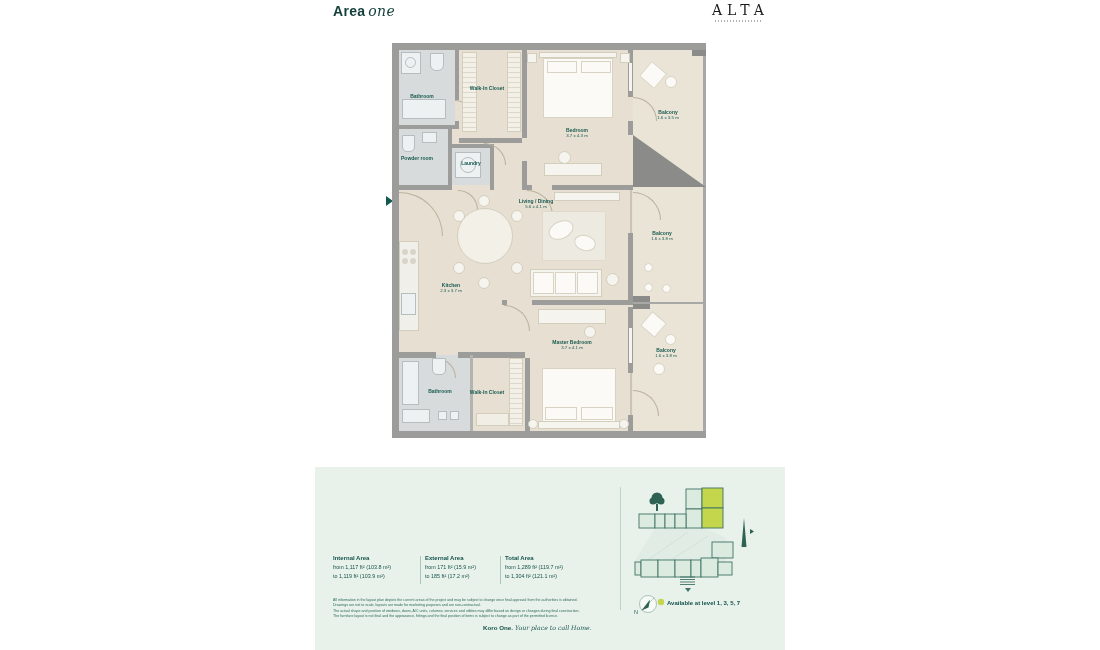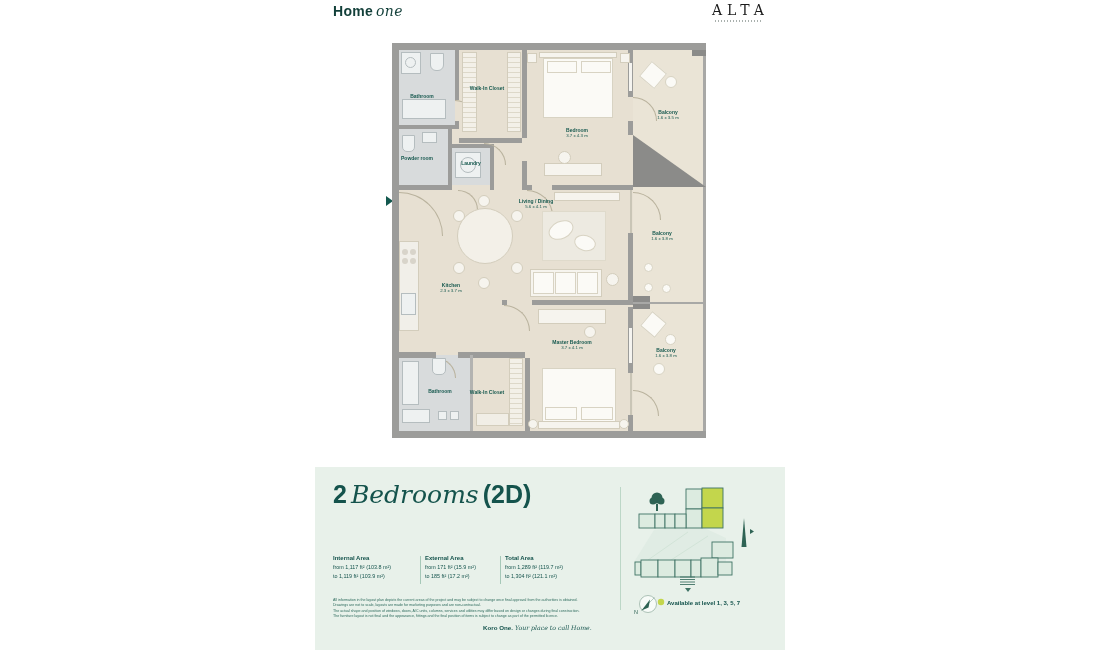--- a/index.html
+++ b/index.html
@@ -51,21 +51,21 @@
   .tagline{position:absolute;left:168px;top:157px;color:#14534c;font-size:6.2px;white-space:nowrap;}
   .tagline .b{font-weight:bold;}
   .tagline .i{font-family:"DejaVu Serif",serif;font-style:italic;margin-left:2px;}
   .siteplan{position:absolute;left:313px;top:13px;}
 </style>
 </head>
 <body>
 
 <div class="page">
 
-  <div class="logo-koro"><span>Home</span><span class="it">one</span></div>
+  <div class="logo-koro"><span>Area</span><span class="it">one</span></div>
   <div class="logo-alta">
     <div>ALTA</div>
     <div class="alta-rule"></div>
   </div>
 
   <div class="entr"></div>
 
   <div class="plan">
 
     <div class="fl" style="left:7px;top:7px;width:234px;height:381px;background:#e7e0d2;"></div>
@@ -246,21 +246,20 @@
         <div class="dim"></div>
       </div>
     <div class="rl" style="left:74px;top:346px;width:42px;">
         <div>Walk-In Closet</div>
         <div class="dim"></div>
       </div>
   </div>
 
   <div class="panel">
 
-    <div class="title"><span class="t-num">2</span><span class="t-it">Bedrooms</span><span class="t-suf">(2D)</span></div>
 
     <div class="acol" style="left:18px;width:82px;">
       <div class="alabel">Internal Area</div>
       <div class="aval">from 1,117 ft² (103.8 m²)</div>
       <div class="aval">to 1,119 ft² (103.9 m²)</div>
     </div>
     <div class="vdiv" style="left:105px;"></div>
     <div class="acol" style="left:110px;width:72px;">
       <div class="alabel">External Area</div>
       <div class="aval">from 171 ft² (15.9 m²)</div>

